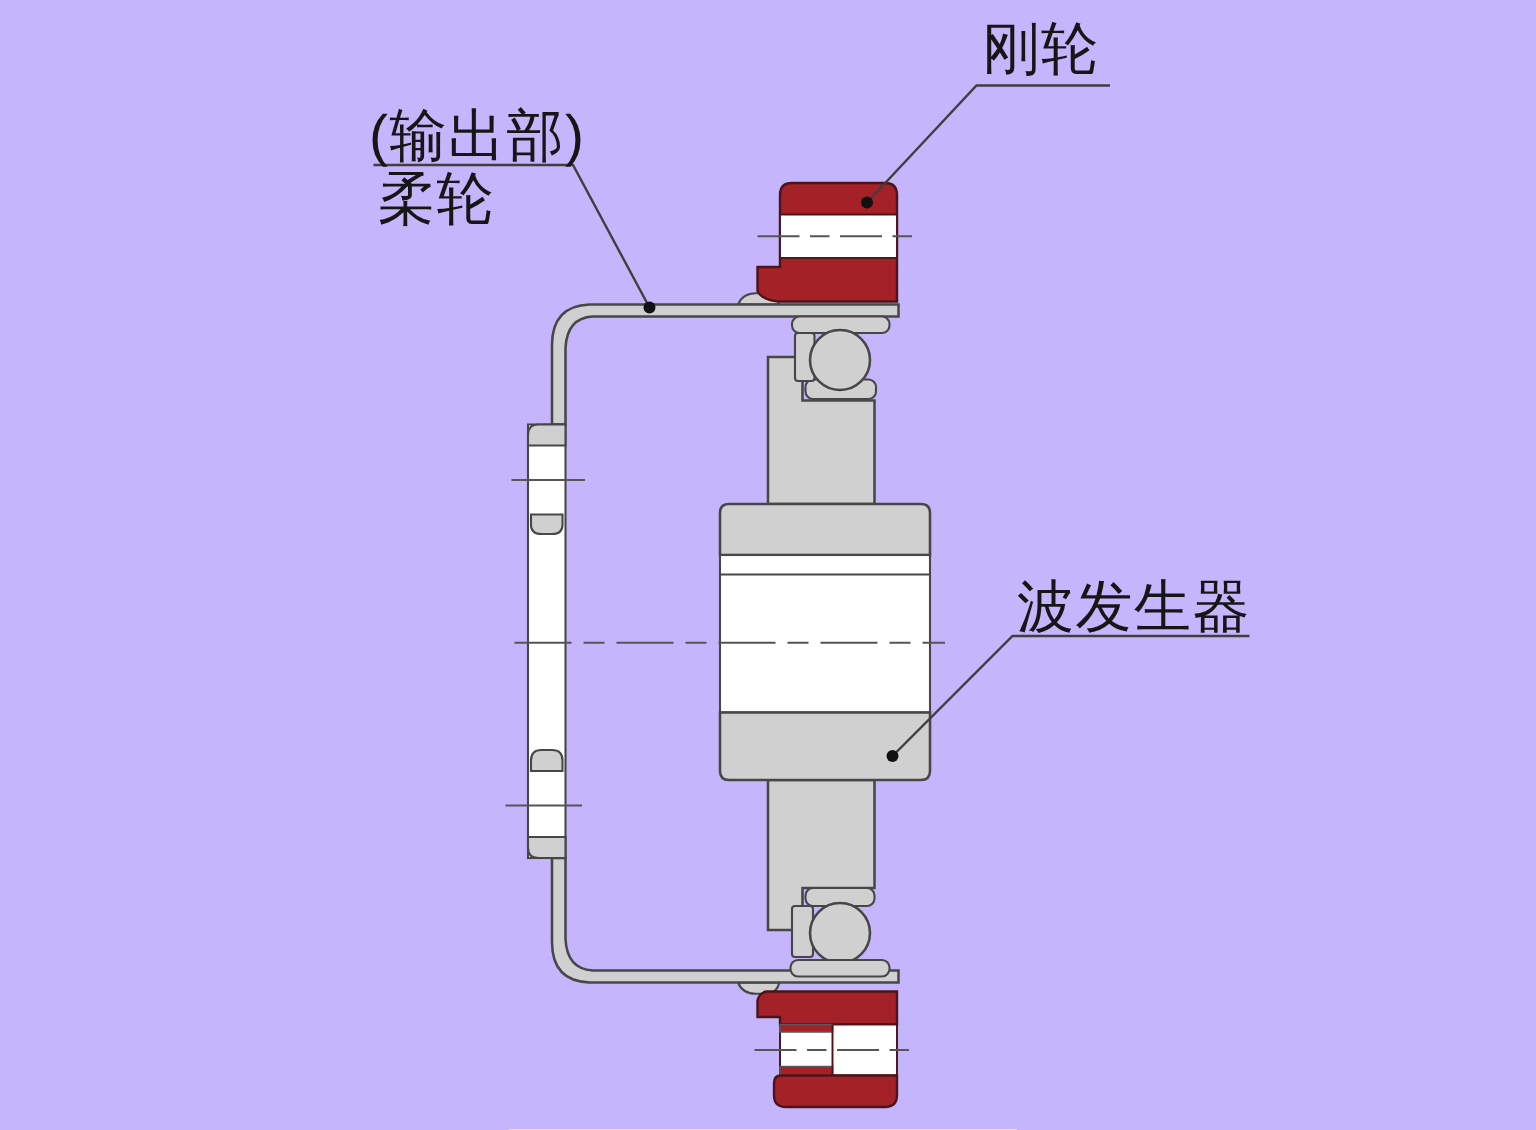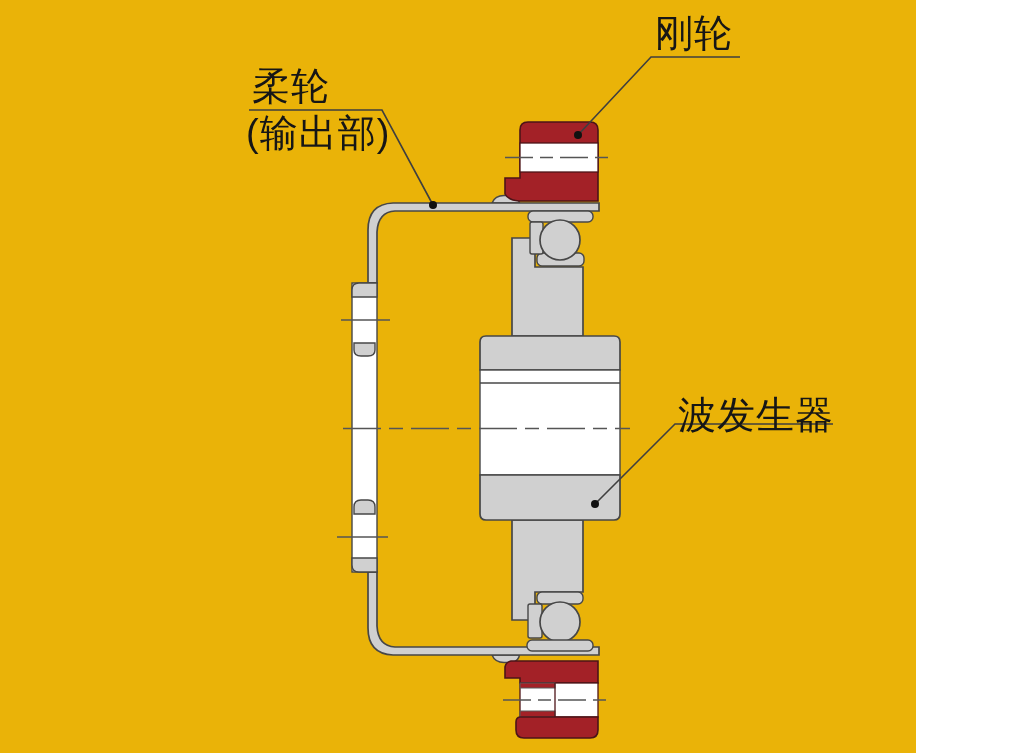--- a/index.html
+++ b/index.html
@@ -1,19 +1,19 @@
 <!DOCTYPE html>
 <html><head>
 <meta charset="utf-8">
 <style>
   html,body{margin:0;padding:0;background:#ffffff;}
   .stage{
     position:relative;
-    width:916px;height:753px;
-    background:#eab308;
+    width:1024px;height:753px;
+    background:#c4b5fd;
     overflow:hidden;
     font-family:"Liberation Sans", sans-serif;
   }
   svg{position:absolute;left:0;top:0;}
   .metal{fill:#d0d0d0;stroke:#474747;stroke-width:1.7;}
   .metal-thin{fill:#d0d0d0;stroke:#474747;stroke-width:1.4;}
   .hole{fill:#ffffff;stroke:#474747;stroke-width:1.4;}
   .red{fill:#a32127;stroke:#4d1418;stroke-width:1.6;}
   .red-thin{fill:#a32127;stroke:#5a5a5a;stroke-width:1;}
   .redhole{fill:#ffffff;stroke:#4d1418;stroke-width:1.3;}
@@ -106,21 +106,21 @@
       <polyline class="leader" points="833,424 675,424 595,504"></polyline>
       <circle class="dot" cx="595" cy="504" r="4"></circle>
     </g>
   </svg>
 
   <div class="lbl" style="left:655px;top:12px;">
     <div>刚轮</div>
   </div>
 
   <div class="lbl" style="left:246px;top:65px;">
+    <div style="margin-top:5px;">(输出部)</div>
     <div style="padding-left:6px;">柔轮</div>
-    <div style="margin-top:5px;">(输出部)</div>
   </div>
 
-  <div class="lbl" style="left:678px;top:394px;">
+  <div class="lbl" style="left:678px;top:384px;">
     <div>波发生器</div>
   </div>
 
 </div>
 
 </body></html>

